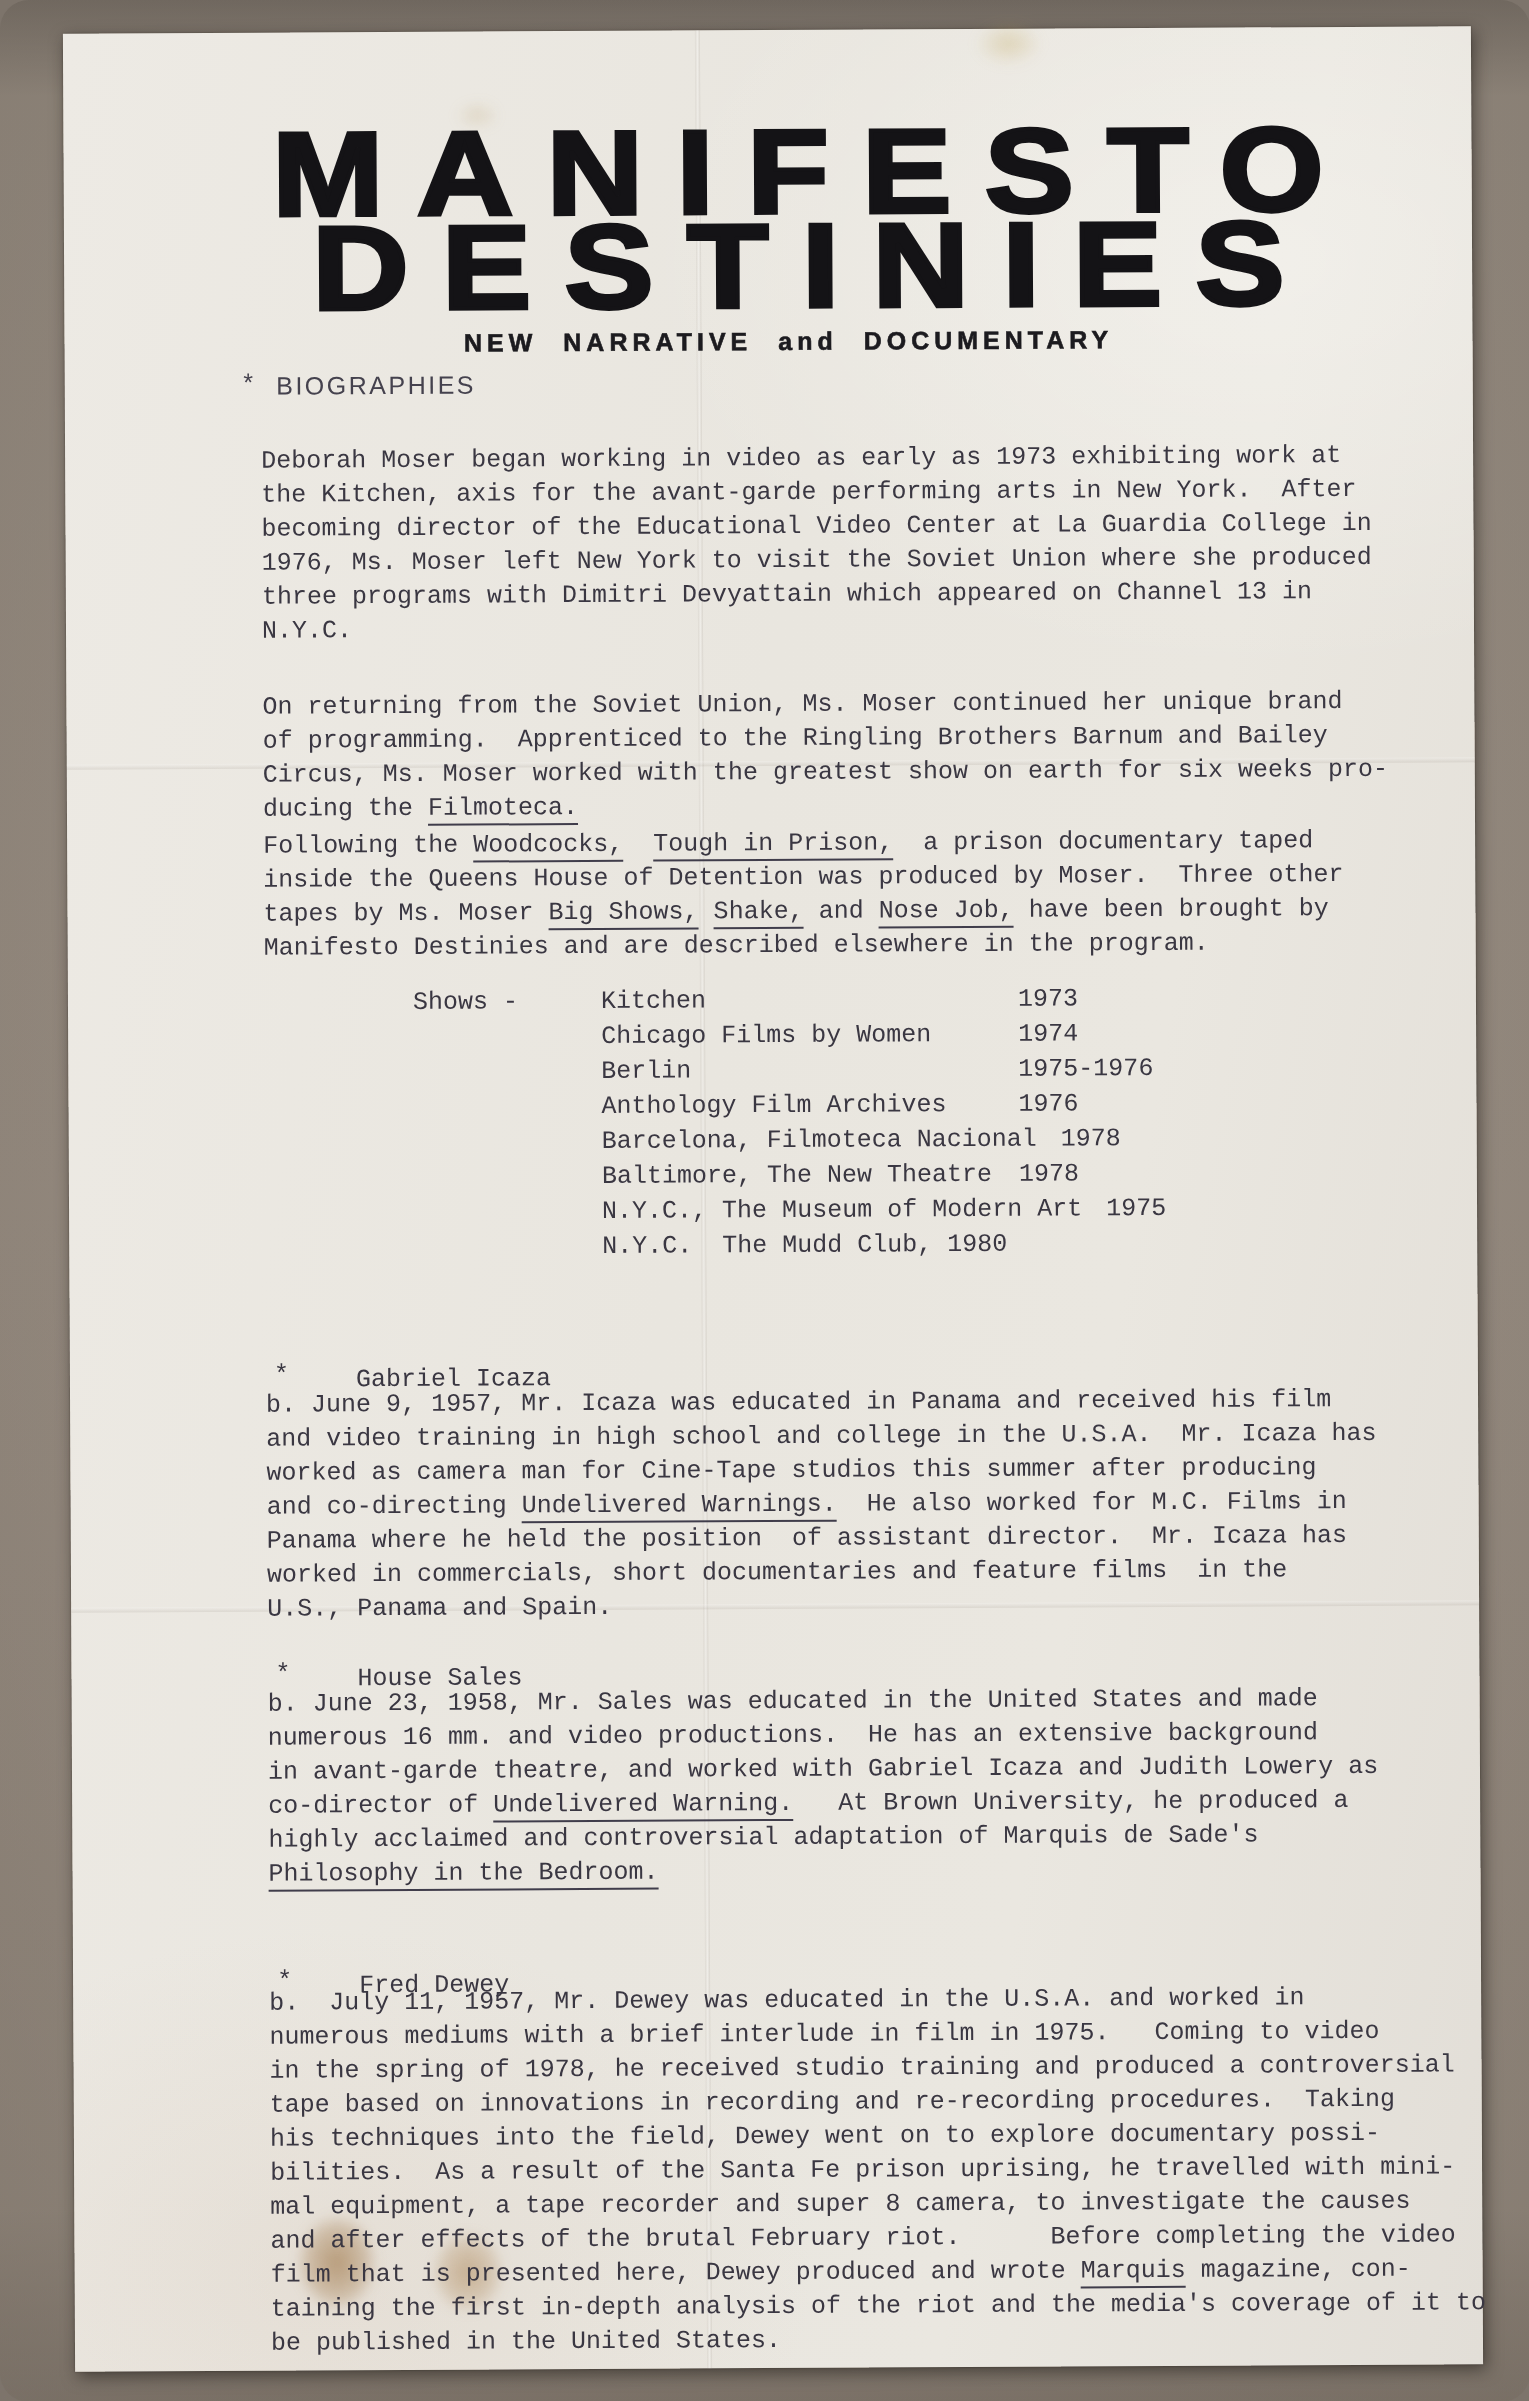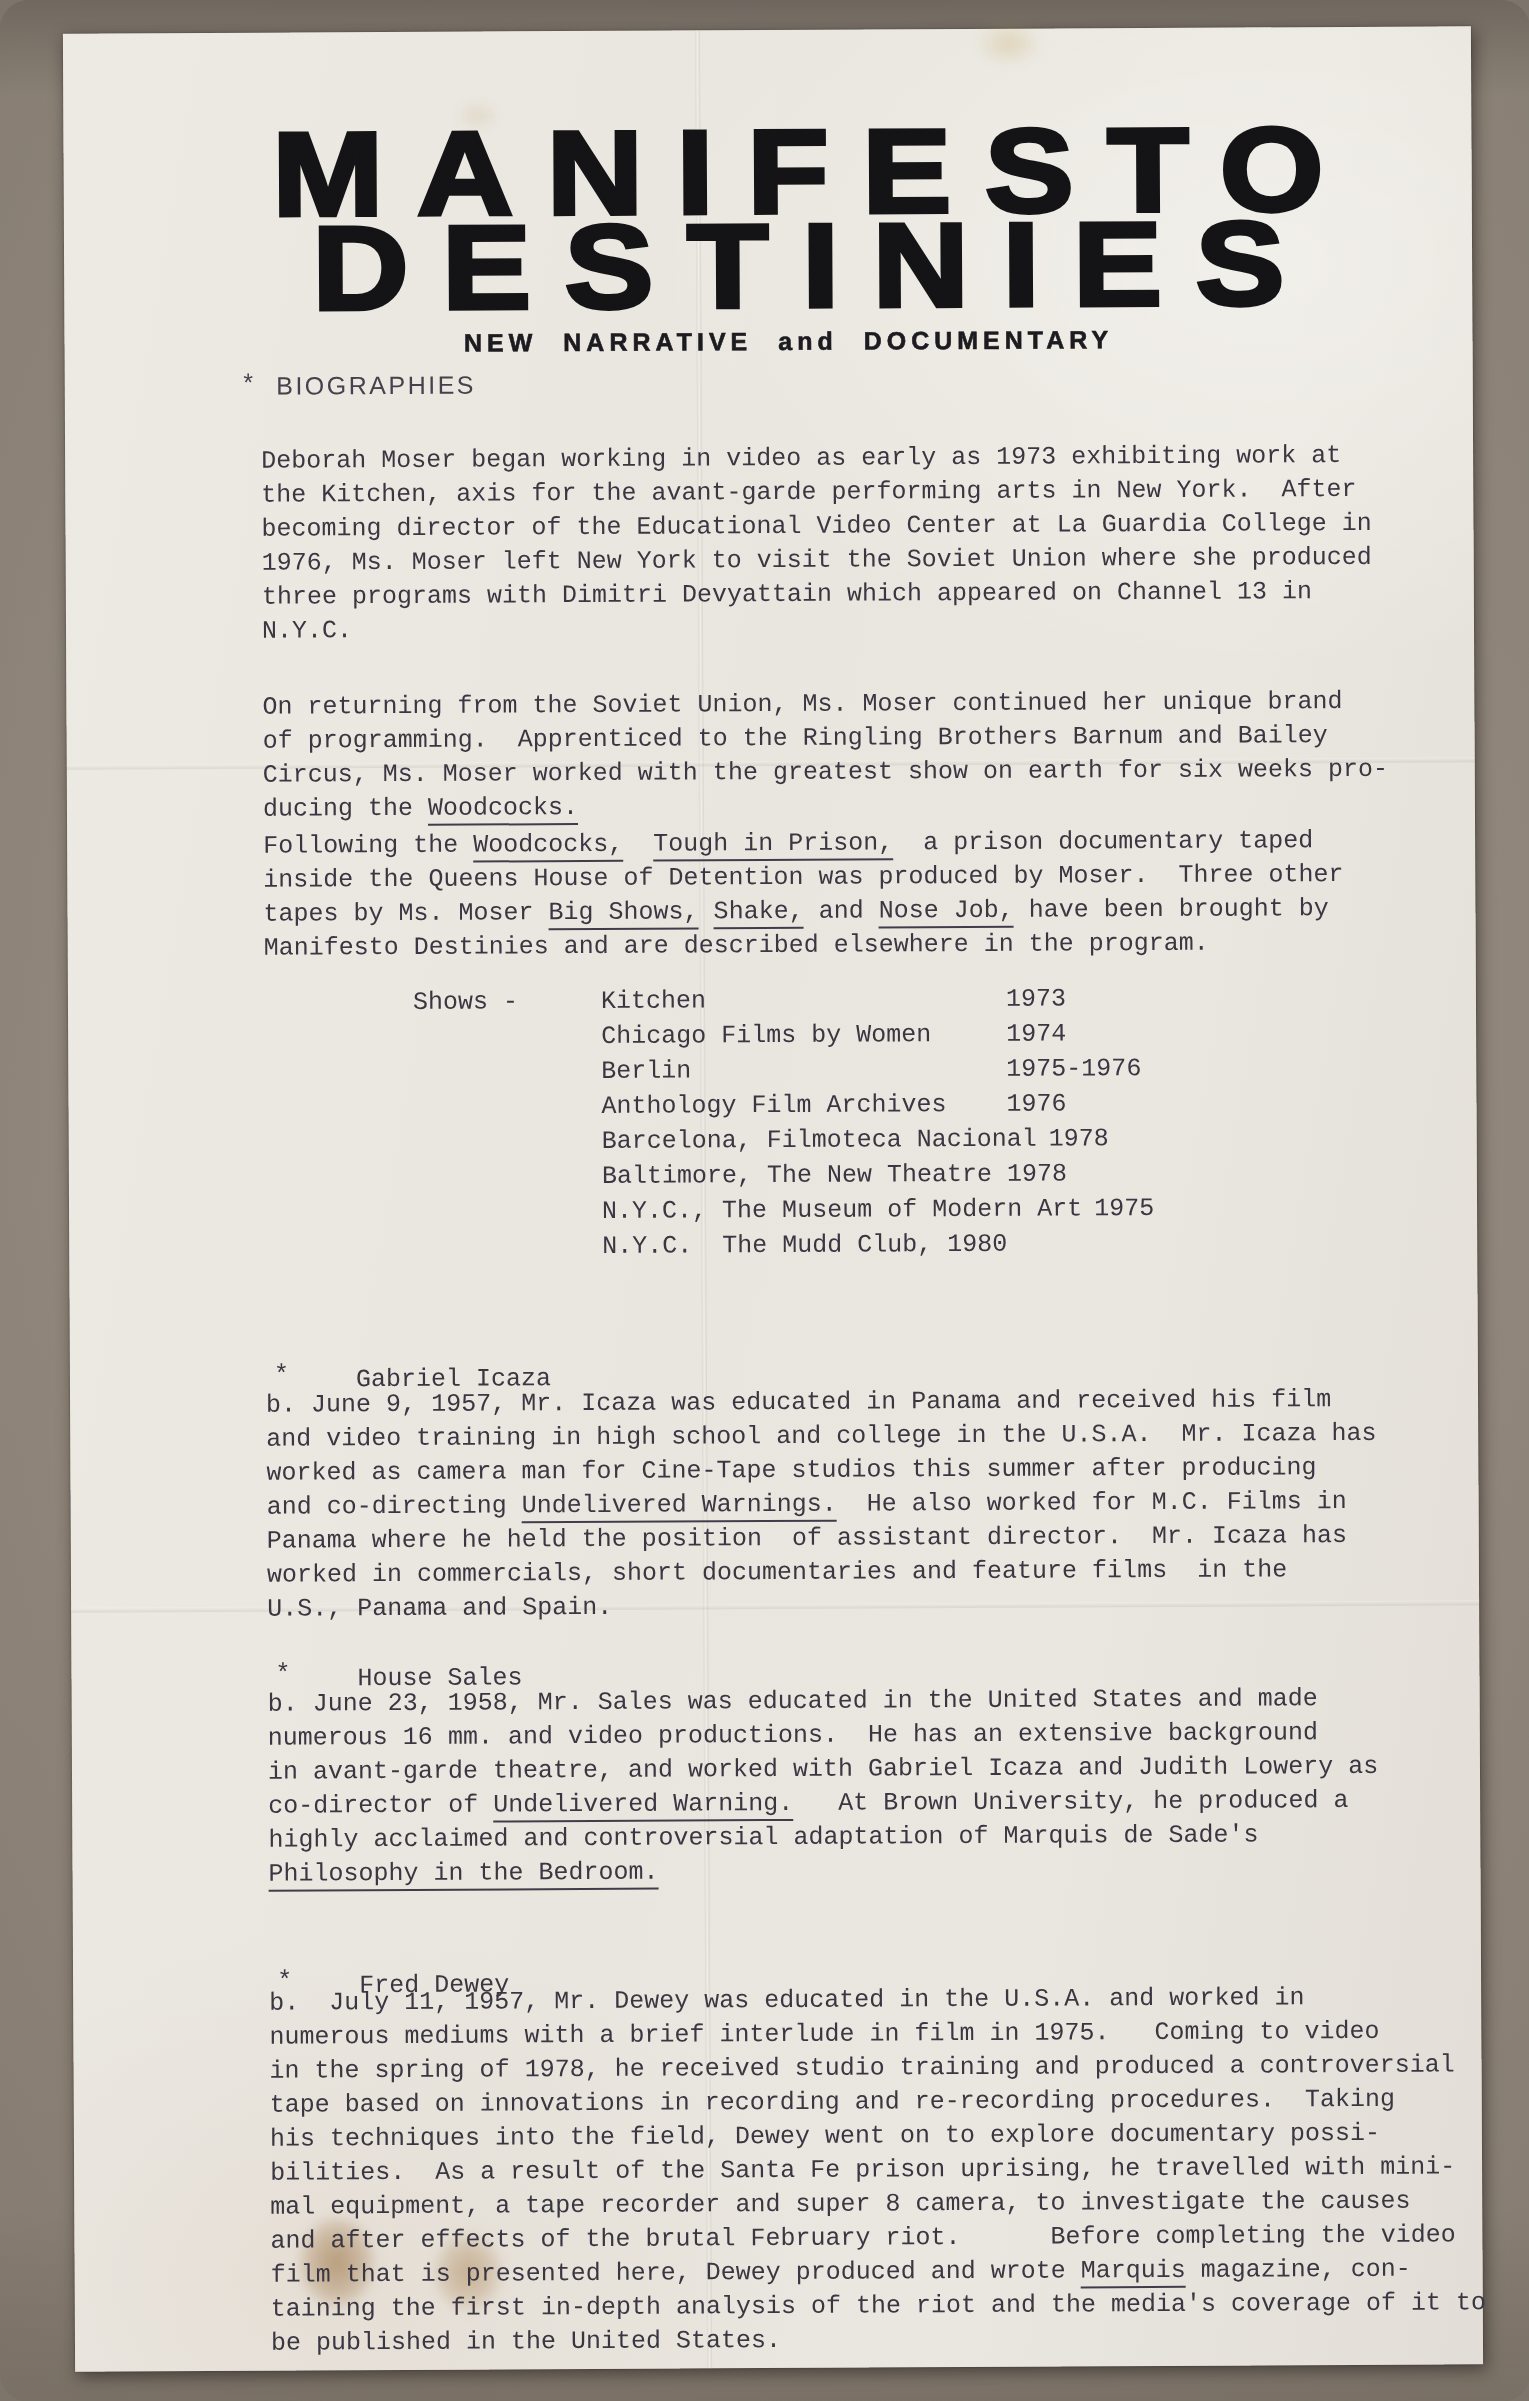--- a/index.html
+++ b/index.html
@@ -59,21 +59,21 @@
   .bio-head .marker{display:inline-block;width:26px;font-family:"Liberation Mono",monospace;position:relative;top:-3px;}
   .para{position:absolute;font-size:25px;}
   .para .line{white-space:pre;height:34px;line-height:34px;}
   .u{border-bottom:2.5px solid #403d4b;padding-bottom:1px;}
   .sec-header{position:absolute;font-size:25px;line-height:30px;white-space:pre;}
   .sec-header .sec-marker{display:inline-block;width:82px;position:relative;top:-5px;}
   .shows-label{position:absolute;left:345px;top:953px;font-size:25px;line-height:35px;white-space:pre;}
   .shows-rows{position:absolute;left:533px;top:953px;}
   .show-row{display:flex;height:35px;line-height:35px;font-size:25px;white-space:pre;}
   .show-venue{display:inline-block;min-width:393px;}
-  .show-year{margin-left:12px;}
+  .show-year{margin-left:24px;}
 </style>
 </head>
 <body>
 
 <div class="stage">
   <div class="paper">
 
     <div class="crease crease-v"></div>
     <div class="crease crease-h" style="top:731px"></div>
     <div class="crease crease-h" style="top:1574px"></div>
@@ -99,21 +99,21 @@
         <div class="line"><span>the Kitchen, axis for the avant-garde performing arts in New York.  After</span></div>
         <div class="line"><span>becoming director of the Educational Video Center at La Guardia College in</span></div>
         <div class="line"><span>1976, Ms. Moser left New York to visit the Soviet Union where she produced</span></div>
         <div class="line"><span>three programs with Dimitri Devyattain which appeared on Channel 13 in</span></div>
         <div class="line"><span>N.Y.C.</span></div>
       </div>
     <div class="para" style="left:196px;top:658px">
         <div class="line"><span>On returning from the Soviet Union, Ms. Moser continued her unique brand</span></div>
         <div class="line"><span>of programming.  Apprenticed to the Ringling Brothers Barnum and Bailey</span></div>
         <div class="line"><span>Circus, Ms. Moser worked with the greatest show on earth for six weeks pro-</span></div>
-        <div class="line"><span>ducing the </span><span class="u">Woodcocks.</span></div>
+        <div class="line"><span>ducing the </span><span class="u">Filmoteca.</span></div>
       </div>
     <div class="para" style="left:196px;top:797px">
         <div class="line"><span>Following the </span><span class="u">Woodcocks,</span><span>  </span><span class="u">Tough in Prison,</span><span>  a prison documentary taped</span></div>
         <div class="line"><span>inside the Queens House of Detention was produced by Moser.  Three other</span></div>
         <div class="line"><span>tapes by Ms. Moser </span><span class="u">Big Shows,</span><span> </span><span class="u">Shake,</span><span> and </span><span class="u">Nose Job,</span><span> have been brought by</span></div>
         <div class="line"><span>Manifesto Destinies and are described elsewhere in the program.</span></div>
       </div>
 
     <div class="shows-label">Shows -</div>
     <div class="shows-rows" id="shows-rows">

